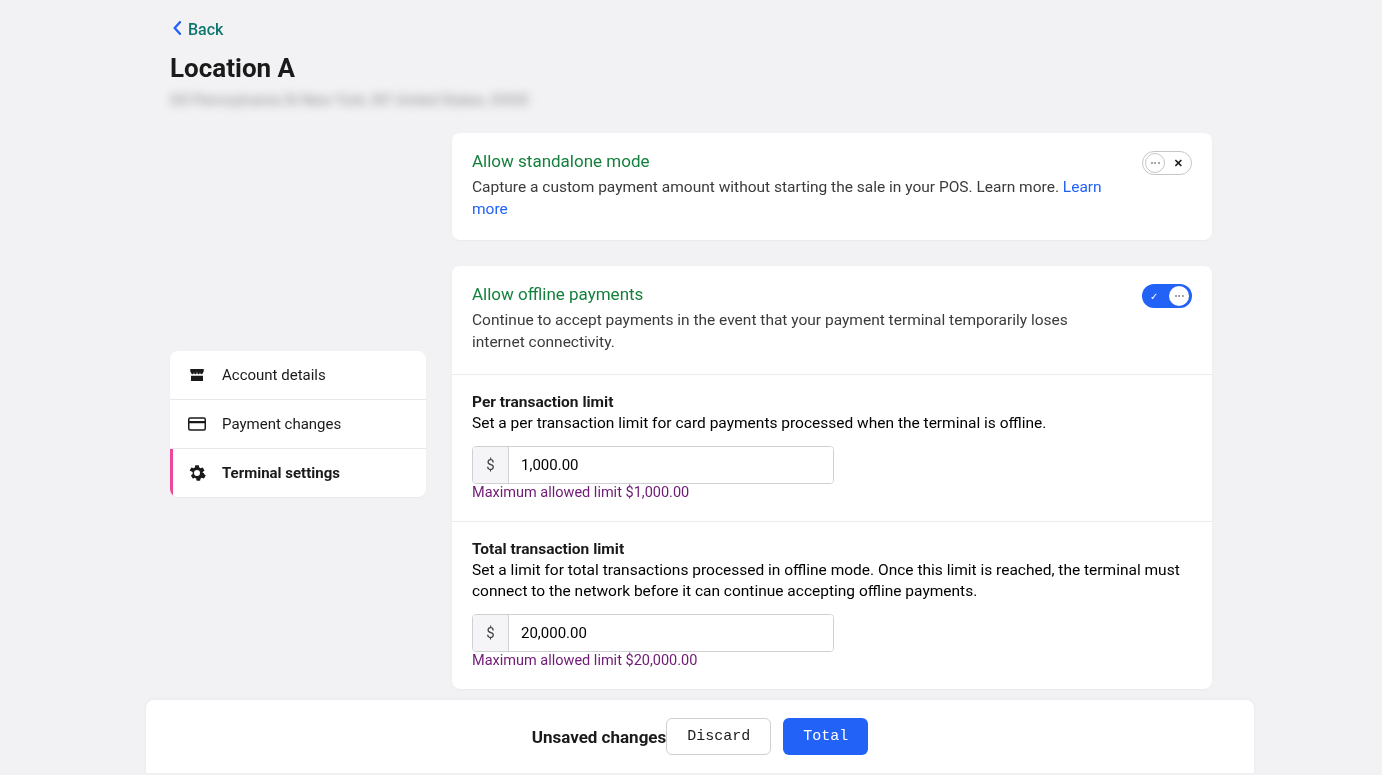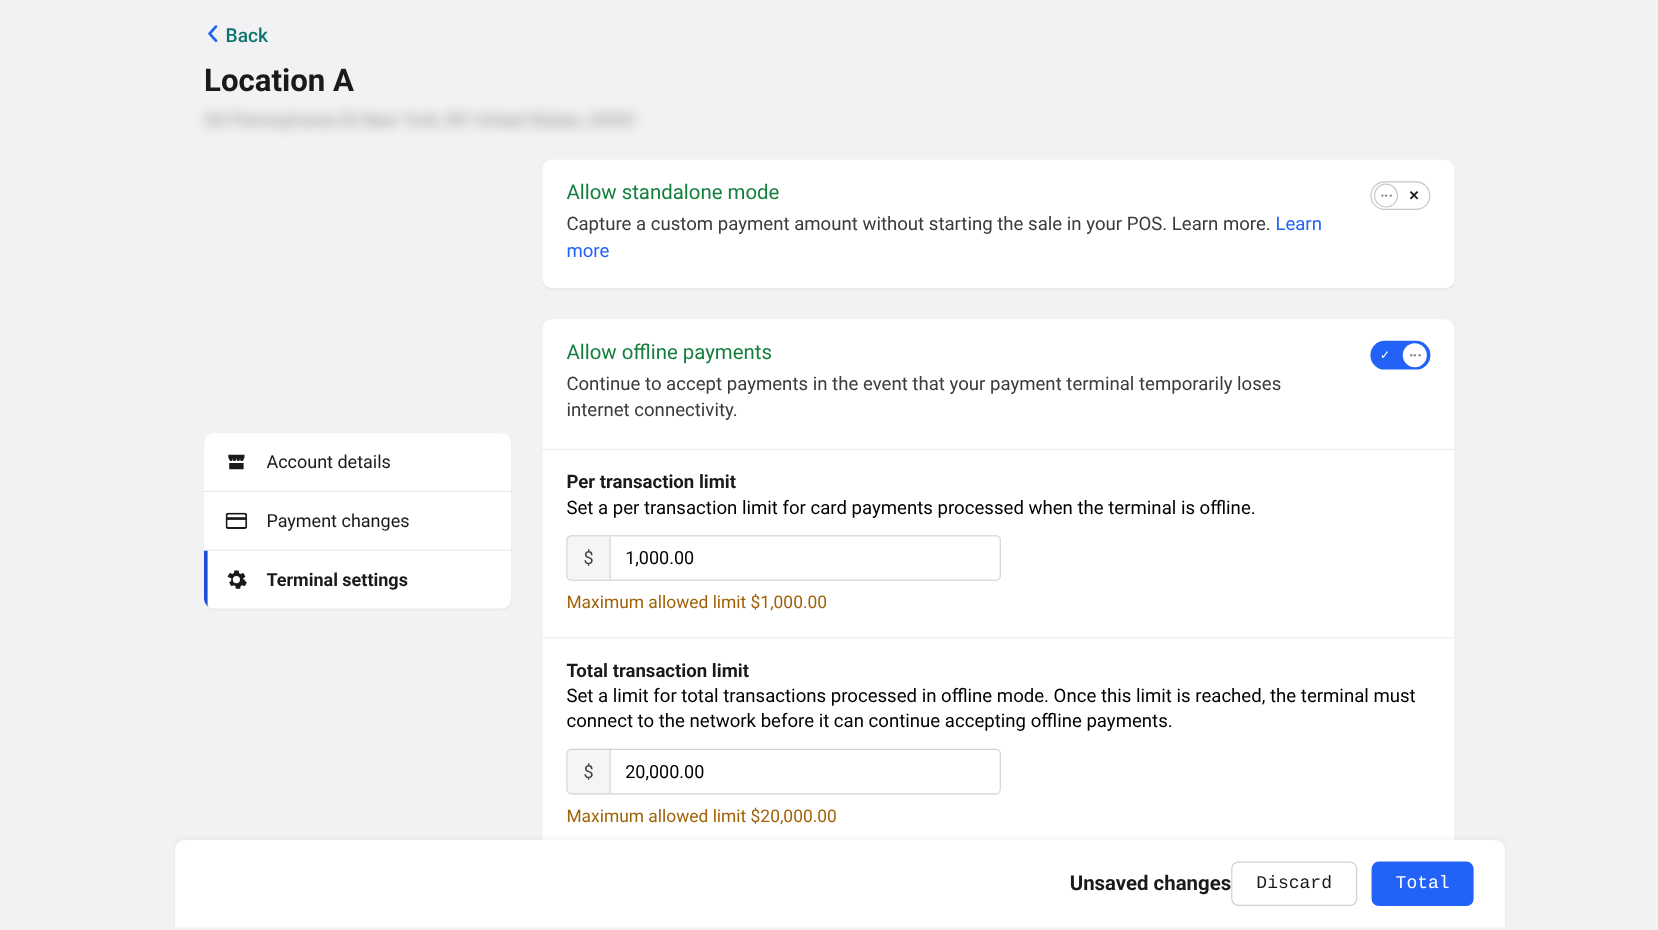--- a/index.html
+++ b/index.html
@@ -71,21 +71,21 @@
       cursor: pointer;
       font-size: 15px;
       color: #1a1a1a;
       position: relative;
     }
     .sidebar-item:last-child {
       border-bottom: none;
     }
     .sidebar-item.active {
       font-weight: 700;
-      border-left: 3px solid #1d4ed8;
+      border-left: 3px solid #ec4899;
       padding-left: 15px;
     }
     .sidebar-item:not(.active) {
       padding-left: 18px;
     }
     .sidebar-item .icon-wrap {
       width: 18px;
       display: flex;
       justify-content: center;
       align-items: center;
@@ -233,33 +233,32 @@
     .input-group input {
       flex: 1;
       border: none;
       padding: 9px 12px;
       font-size: 15px;
       outline: none;
       font-family: inherit;
     }
     .helper-text {
       font-size: 14.5px;
-      color: #a16207;
-      margin-top: 10px;
+      color: #701a75;
     }
     .action-bar {
       position: absolute;
       left: 146px;
       right: 128px;
       bottom: 2px;
       background: #fff;
       border-radius: 8px 8px 0 0;
       padding: 18px 26px;
       display: flex;
-      justify-content: flex-end;
+      justify-content: center;
       align-items: center;
       box-shadow: 0 -1px 4px rgba(0,0,0,0.04);
     }
     .action-bar-title {
       font-size: 17px;
       font-weight: 700;
     }
     .action-buttons {
       display: flex;
       gap: 12px;

